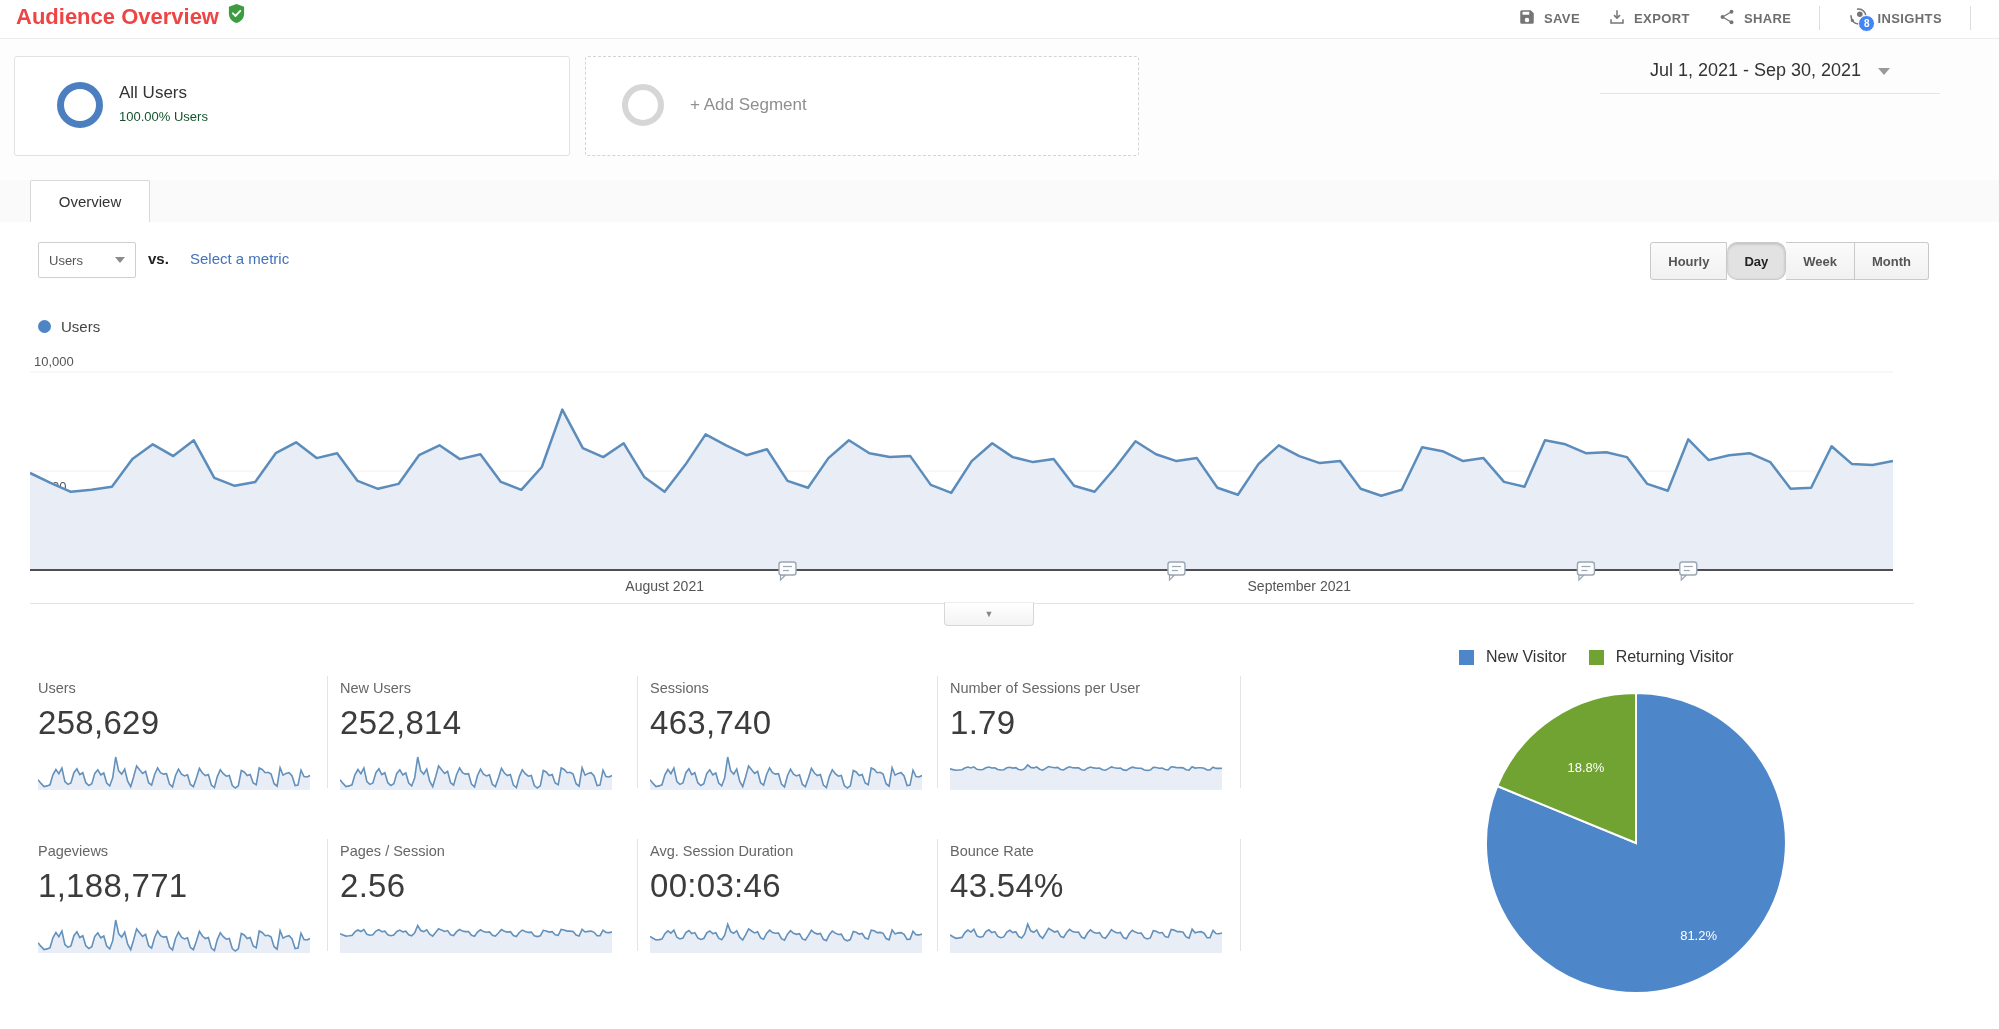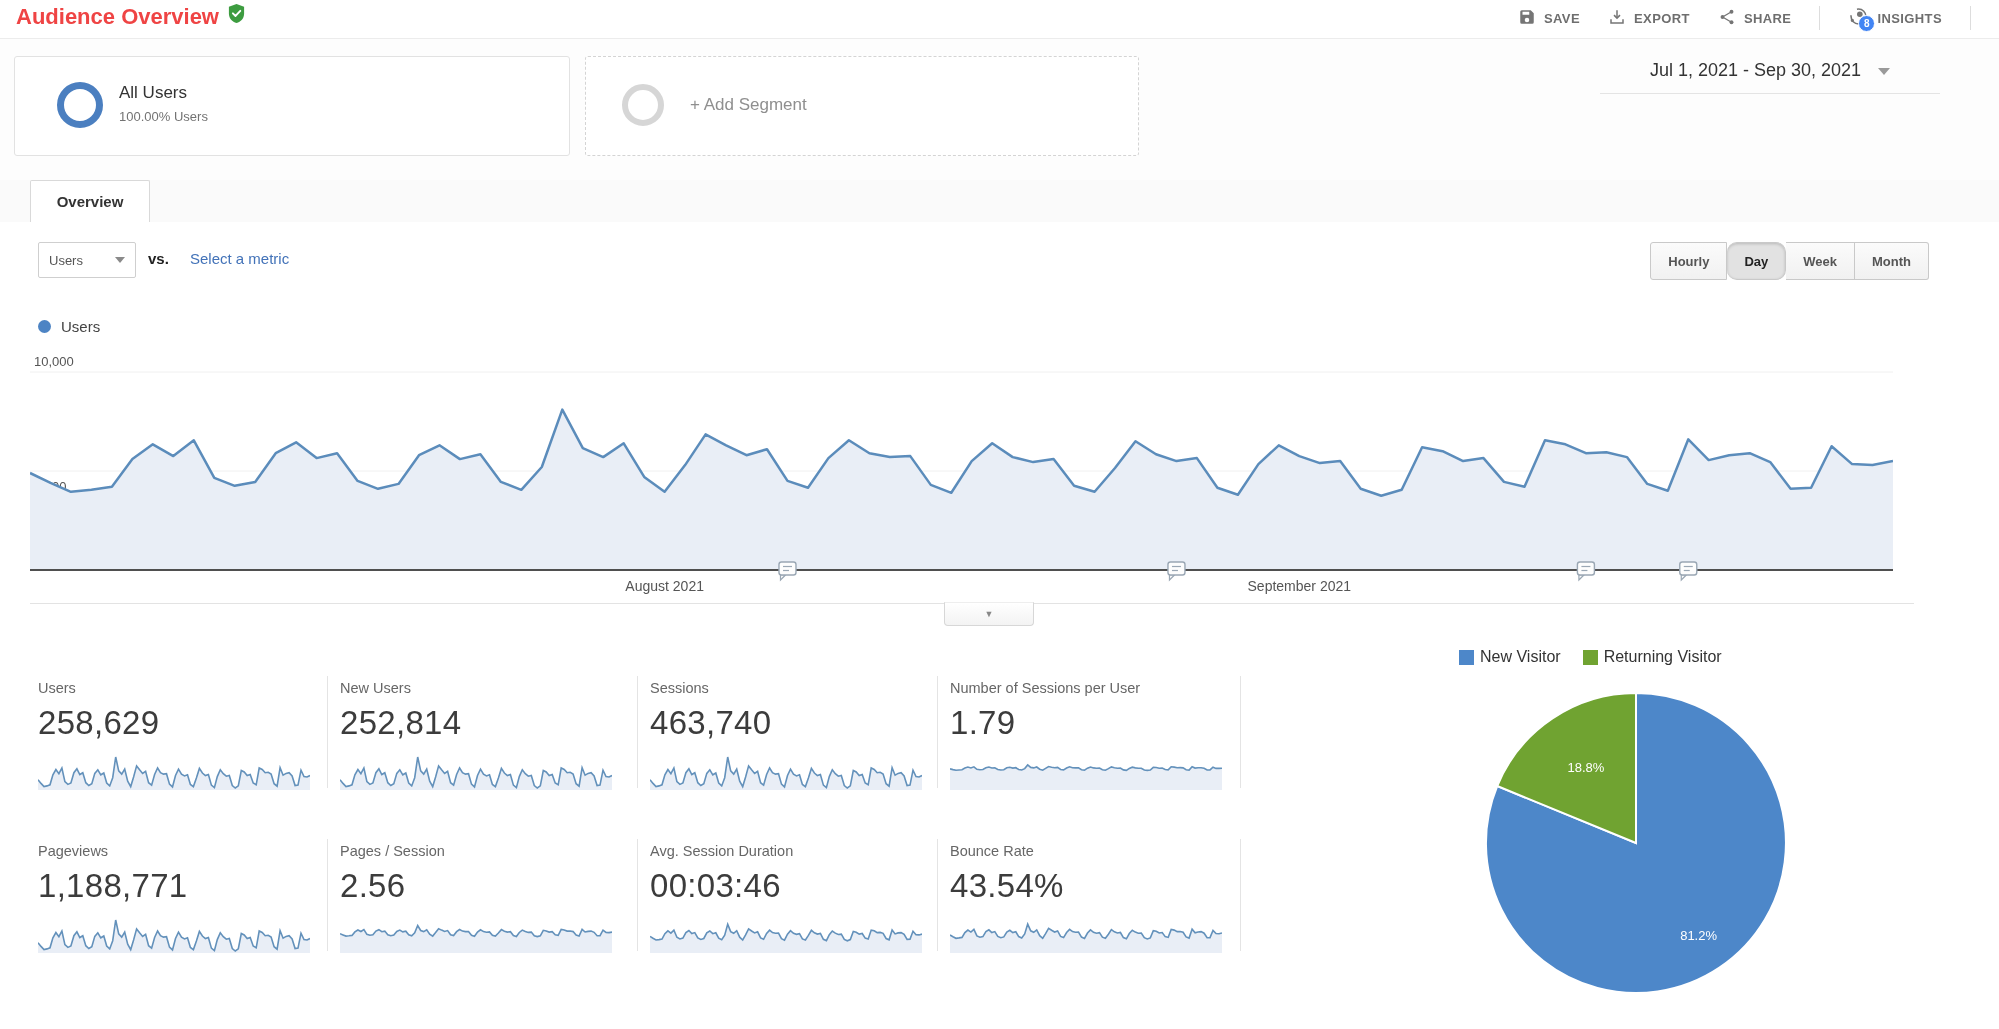--- a/index.html
+++ b/index.html
@@ -14,30 +14,30 @@
   .insights-wrap{position:relative;display:flex;align-items:center;gap:8px;}
   .badge{position:absolute;left:10px;top:9px;width:15px;height:15px;border-radius:50%;background:#4285f4;color:#fff;
          font-size:10px;font-weight:bold;display:flex;align-items:center;justify-content:center;border:1px solid #fff;}
   
   .seg-card{position:absolute;top:56px;height:98px;background:#fff;border-radius:3px;}
   .seg-1{left:14px;width:554px;border:1px solid #e2e2e2;}
   .seg-2{left:585px;width:552px;border:1px dashed #d4d4d4;}
   .seg-circle{position:absolute;left:42px;top:25px;width:32px;height:32px;border:7px solid #4b7fc0;border-radius:50%;}
   .seg-circle-gray{position:absolute;left:36px;top:27px;width:30px;height:30px;border:6px solid #d6d6d6;border-radius:50%;}
   .seg-name{position:absolute;left:104px;top:26px;font-size:17px;color:#333;text-align:center;}
-  .seg-detail{position:absolute;left:104px;top:52px;font-size:13px;color:#737373;}
+  .seg-detail{position:absolute;left:104px;top:52px;font-size:13px;color:#14532d;}
   .seg-add-label{position:absolute;left:104px;top:38px;font-size:17px;color:#8f8f8f;}
   .date-range{position:absolute;left:1600px;top:60px;width:340px;text-align:center;font-size:18px;color:#333;
               padding-bottom:12px;border-bottom:1px solid #e4e4e4;cursor:pointer;}
   .caret{display:inline-block;width:0;height:0;border-left:6px solid transparent;border-right:6px solid transparent;
          border-top:7px solid #9a9a9a;margin-left:12px;vertical-align:middle;}
   
   .tab-strip{position:absolute;left:0;top:180px;width:1999px;height:42px;background:#fafafa;border-bottom:1px solid #d9d9d9;}
   .tab{position:absolute;left:30px;top:0;height:41px;min-width:118px;background:#fff;border:1px solid #d9d9d9;border-bottom:none;
-       border-radius:2px 2px 0 0;display:flex;align-items:center;justify-content:center;font-size:15px;font-weight:bold;color:#333;cursor:pointer;}
+       border-radius:2px 2px 0 0;display:flex;align-items:center;justify-content:center;font-size:15px;font-weight:normal;color:#333;cursor:pointer;}
   .panel{position:absolute;left:0;top:222px;width:1999px;height:807px;background:#fff;}
   
   .metric-dd{position:absolute;left:38px;top:20px;width:98px;height:36px;background:#fff;border:1px solid #cfcfcf;border-radius:2px;
              display:flex;align-items:center;justify-content:space-between;padding:0 10px;font-size:13px;color:#555;cursor:pointer;box-sizing:border-box;}
   .dd-caret{width:0;height:0;border-left:5px solid transparent;border-right:5px solid transparent;border-top:6px solid #8a8a8a;}
   .vs{position:absolute;left:148px;top:28px;font-size:15px;font-weight:bold;color:#222;}
   .sel-metric{position:absolute;left:190px;top:28px;font-size:15px;color:#4272b8;cursor:pointer;}
   .gran{position:absolute;right:70px;top:20px;display:flex;height:38px;}
   .gran button{height:38px;padding:0 17px;background:linear-gradient(#fbfbfb,#f1f1f1);border:1px solid #c9c9c9;border-left:none;
                font-family:"Liberation Sans",sans-serif;font-size:13px;font-weight:bold;color:#555;cursor:pointer;}
@@ -56,21 +56,21 @@
                 border:1px solid #d7d7d7;border-top-color:#eee;border-radius:0 0 4px 4px;display:flex;align-items:center;justify-content:center;
                 font-size:9px;color:#888;cursor:pointer;}
   
   .mcard{position:absolute;width:276px;}
   .mlabel{font-size:14.5px;color:#666;}
   .mvalue{font-size:33px;color:#3c3c3c;margin-top:8px;letter-spacing:.3px;}
   .mspark{margin-top:7px;display:block;}
   .vdiv{position:absolute;width:1px;background:#e4e4e4;height:112px;}
   
   .pie-legend{position:absolute;left:1459px;top:426px;display:flex;align-items:center;gap:22px;font-size:16px;color:#333;}
-  .pie-key{display:flex;align-items:center;gap:6px;text-align:right;}
+  .pie-key{display:flex;align-items:center;gap:12px;text-align:right;}
   .pie-sq{width:15px;height:15px;}
   #pie{position:absolute;left:1481px;top:466px;}
 </style>
 </head>
 <body>
 
 <div class="screen">
 
   <div class="hdr">
     <div class="hdr-title">

